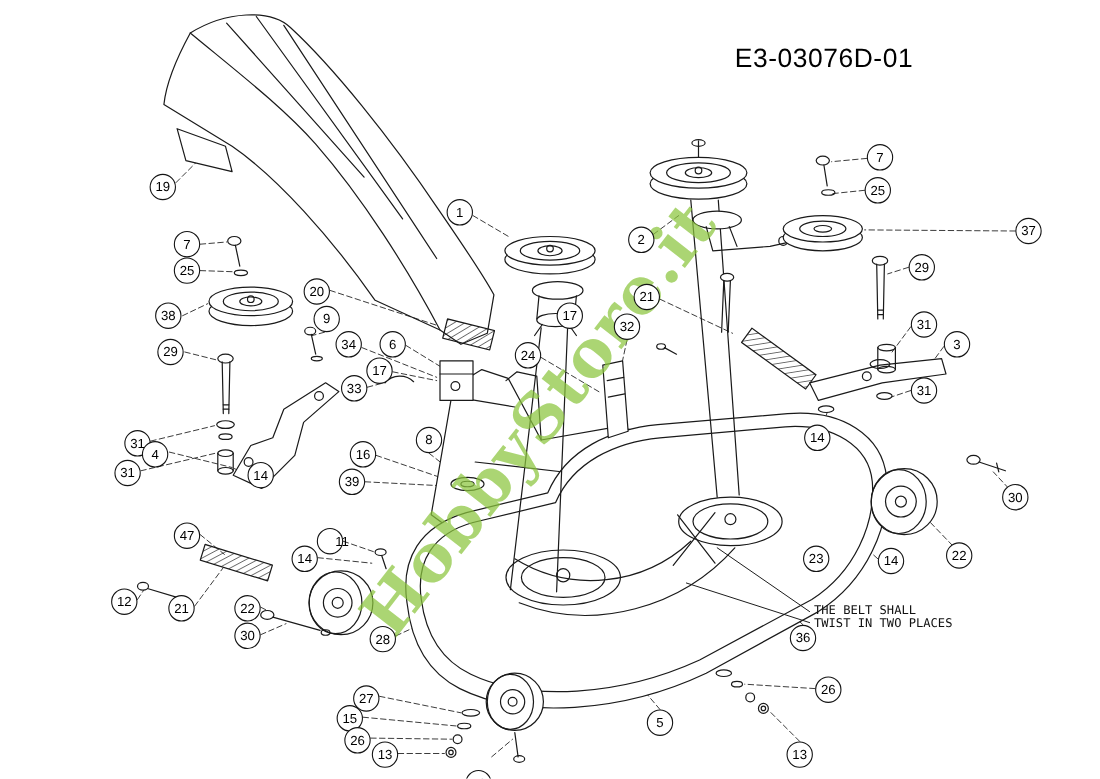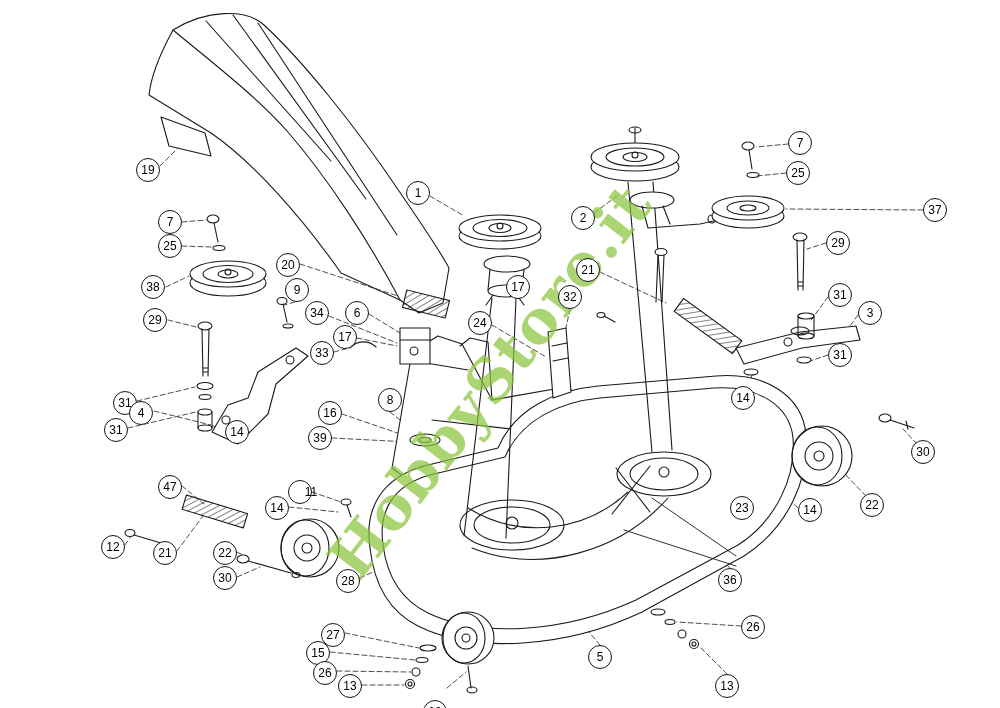--- a/index.html
+++ b/index.html
@@ -351,21 +351,26 @@
     </g>
 
     <g>
       <line class="solidleader" x1="736" y1="556" x2="652" y2="498"></line>
       <line class="solidleader" x1="736" y1="566" x2="624" y2="530"></line>
     </g>
   </svg>
 
   <div class="watermark" style="color: rgb(140, 198, 62);">HobbyStore.it</div>
 
-
+  <div class="title">E3-03076D-01</div>
+
+  <div class="note">
+    <div class="note-line">THE BELT SHALL</div>
+    <div class="note-line">TWIST IN TWO PLACES</div>
+  </div>
 
   <div id="callout-layer">
       <div class="callout" style="left: 136px; top: 158px;">19</div>
       <div class="callout" style="left: 158px; top: 210px;">7</div>
       <div class="callout" style="left: 158px; top: 234px;">25</div>
       <div class="callout" style="left: 141px; top: 275px;">38</div>
       <div class="callout" style="left: 143px; top: 308px;">29</div>
       <div class="callout" style="left: 113px; top: 391px;">31</div>
       <div class="callout" style="left: 129px; top: 401px;">4</div>
       <div class="callout" style="left: 104px; top: 418px;">31</div>

